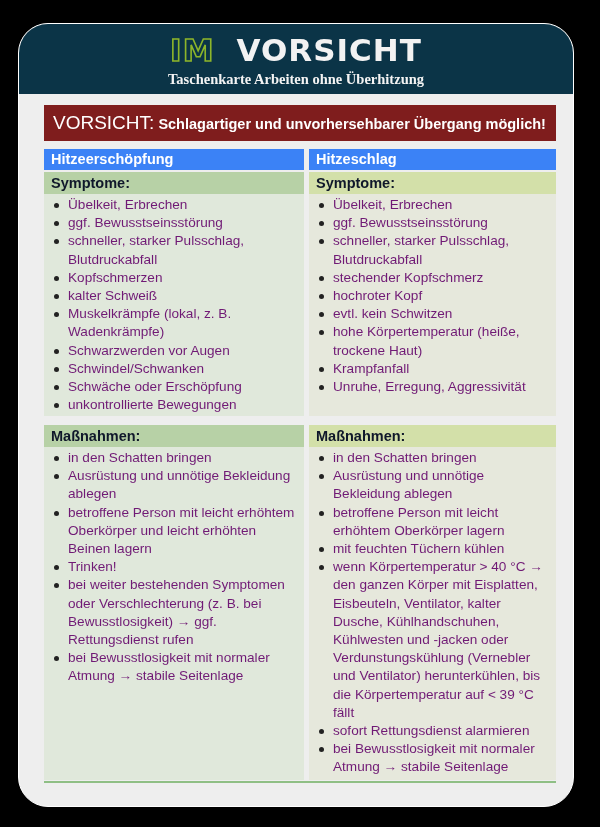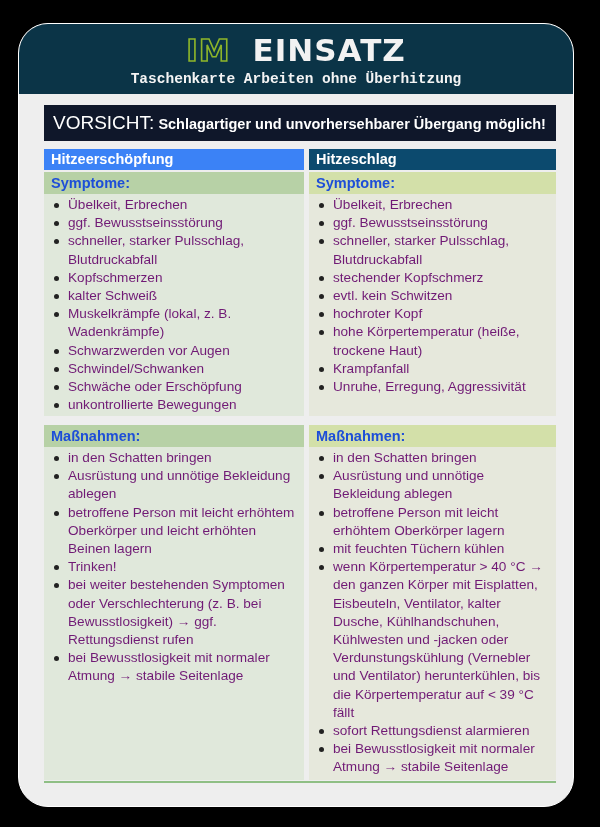--- a/index.html
+++ b/index.html
@@ -2,52 +2,52 @@
 <html><head>
 <meta charset="utf-8">
 <style>
   html, body { margin:0; padding:0; }
   body { width:600px; height:827px; background:#000; position:relative; overflow:hidden; font-family:"DejaVu Sans", "Liberation Sans", sans-serif; }
   .card { position:absolute; left:18px; top:23px; width:556px; height:784px; background:#eeeeee; border-radius:30px; overflow:hidden; border:1px solid #fff; box-sizing:border-box; }
   .header { position:absolute; left:0; top:0; width:100%; height:70px; background:#0b3447; text-align:center; }
   .logo { position:absolute; left:0; right:0; top:11px; height:30px; font-family:"DejaVu Sans", sans-serif; font-weight:bold; font-size:31px; line-height:30px; letter-spacing:1px; }
   .logo .im { color:transparent; -webkit-text-stroke:1.6px #8db52a; margin-right:22px; }
   .logo .einsatz { color:#f2f2f2; }
-  .subtitle { position:absolute; left:0; right:0; top:47px; color:#f4f4f4; font-family:Liberation Mono, monospace; font-weight:bold; font-size:14.5px; line-height:16px; }
-  .warning { position:absolute; left:25px; top:81px; width:512px; height:36px; background:#0f172a; color:#fff; box-sizing:border-box; padding-left:9px; line-height:36px; white-space:nowrap; font-family:"Liberation Sans", sans-serif; }
+  .subtitle { position:absolute; left:0; right:0; top:47px; color:#f4f4f4; font-family:Liberation Serif, serif; font-weight:bold; font-size:14.5px; line-height:16px; }
+  .warning { position:absolute; left:25px; top:81px; width:512px; height:36px; background:#7f1d1d; color:#fff; box-sizing:border-box; padding-left:9px; line-height:36px; white-space:nowrap; font-family:"Liberation Sans", sans-serif; }
   .warning .lead { font-size:19px; font-weight:normal; }
   .warning .rest { font-size:14.5px; font-weight:bold; }
   .col { position:absolute; top:125px; }
   .col.left { left:25px; width:260px; }
   .col.right { left:290px; width:247px; }
   .col-title { height:21px; line-height:21px; color:#fff; font-weight:bold; font-size:14.5px; padding-left:7px; font-family:"Liberation Sans", sans-serif; border-bottom:2px solid #eee; }
   .left .col-title { background:#3b82f6; }
-  .right .col-title { background:#0c4a6e; }
-  .sub-title { height:22px; line-height:22px; color:#1d4ed8; font-weight:bold; font-size:14.5px; padding-left:7px; font-family:"Liberation Sans", sans-serif; }
+  .right .col-title { background:#3b82f6; }
+  .sub-title { height:22px; line-height:22px; color:#0f172a; font-weight:bold; font-size:14.5px; padding-left:7px; font-family:"Liberation Sans", sans-serif; }
   .left .sub-title { background:#b7d1a6; }
   .right .sub-title { background:#d3e0a9; }
   .box { box-sizing:border-box; padding:2px 4px 0 6px; }
   .left .box { background:#e0e8db; }
   .right .box { background:#e6e8dc; }
   .box.symptoms { height:222px; }
   .box.measures { height:333px; }
   .gap { height:9px; }
   ul { list-style:none; margin:0; padding:0; }
   li { position:relative; padding-left:18px; font-family:"Liberation Sans", sans-serif; font-size:13.6px; line-height:18.2px; color:#701a75; }
   li::before { content:""; position:absolute; left:4px; top:7px; width:5px; height:5px; border-radius:50%; background:#222; }
   .left .box.measures { border-bottom:0; }
   .green-line { position:absolute; left:25px; width:512px; height:2px; background:#8fbf85; }
 </style>
 </head>
 <body>
 
 <div class="card">
   <div class="header">
     <div class="logo">
-      <span class="im">IM</span><span class="einsatz">EINSATZ</span>
+      <span class="im">IM</span><span class="einsatz">VORSICHT</span>
     </div>
     <div class="subtitle">Taschenkarte Arbeiten ohne Überhitzung</div>
   </div>
 
   <div class="warning">
     <span class="lead">VORSICHT:</span><span class="rest"> Schlagartiger und unvorhersehbarer Übergang möglich!</span>
   </div>
 
   <div class="col left">
     <div class="col-title">Hitzeerschöpfung</div>
@@ -82,22 +82,22 @@
 
   <div class="col right">
     <div class="col-title">Hitzeschlag</div>
     <div class="sub-title">Symptome:</div>
     <div class="box symptoms">
       <ul>
           <li>Übelkeit, Erbrechen</li>
           <li>ggf. Bewusstseinsstörung</li>
           <li>schneller, starker Pulsschlag, Blutdruckabfall</li>
           <li>stechender Kopfschmerz</li>
+          <li>hochroter Kopf</li>
           <li>evtl. kein Schwitzen</li>
-          <li>hochroter Kopf</li>
           <li>hohe Körpertemperatur (heiße, trockene Haut)</li>
           <li>Krampfanfall</li>
           <li>Unruhe, Erregung, Aggressivität</li>
         </ul>
     </div>
     <div class="gap"></div>
     <div class="sub-title">Maßnahmen:</div>
     <div class="box measures">
       <ul>
           <li>in den Schatten bringen</li>

